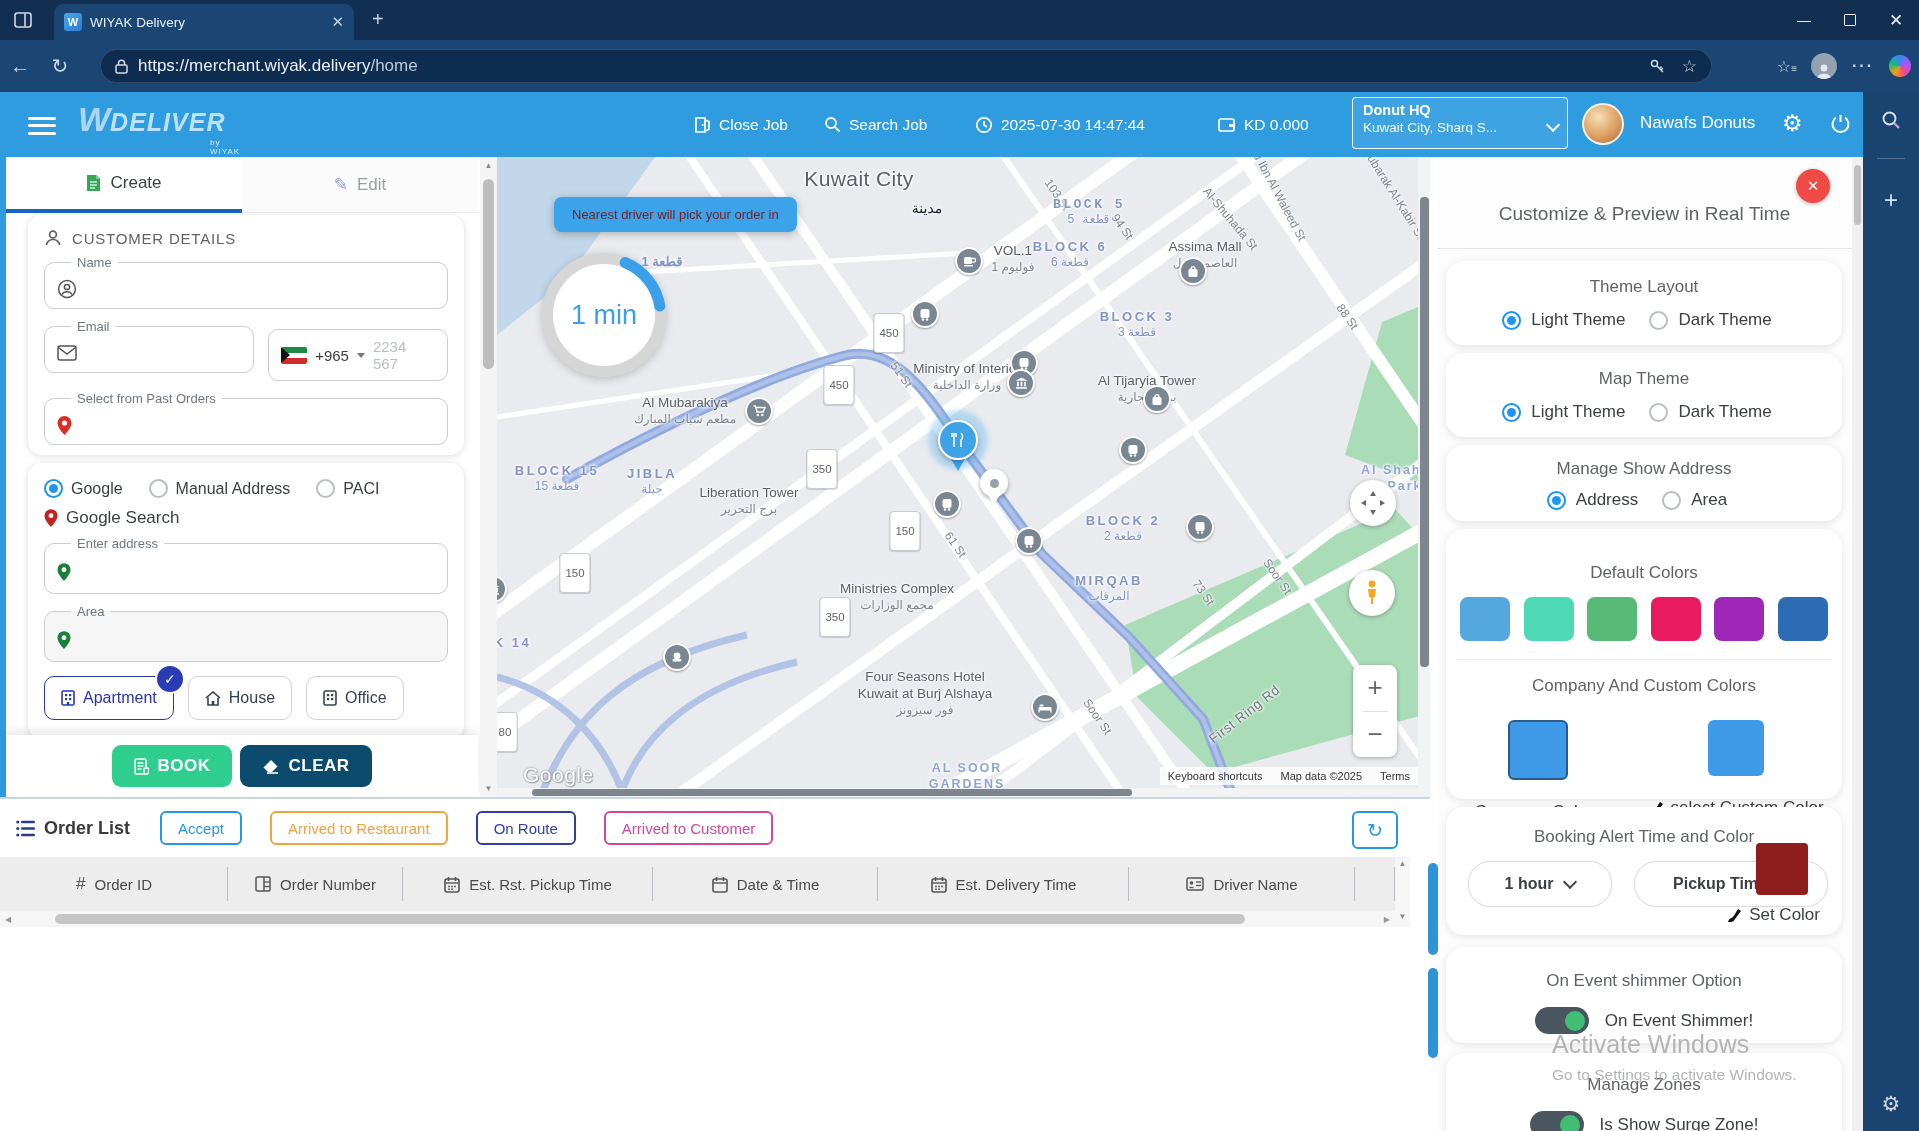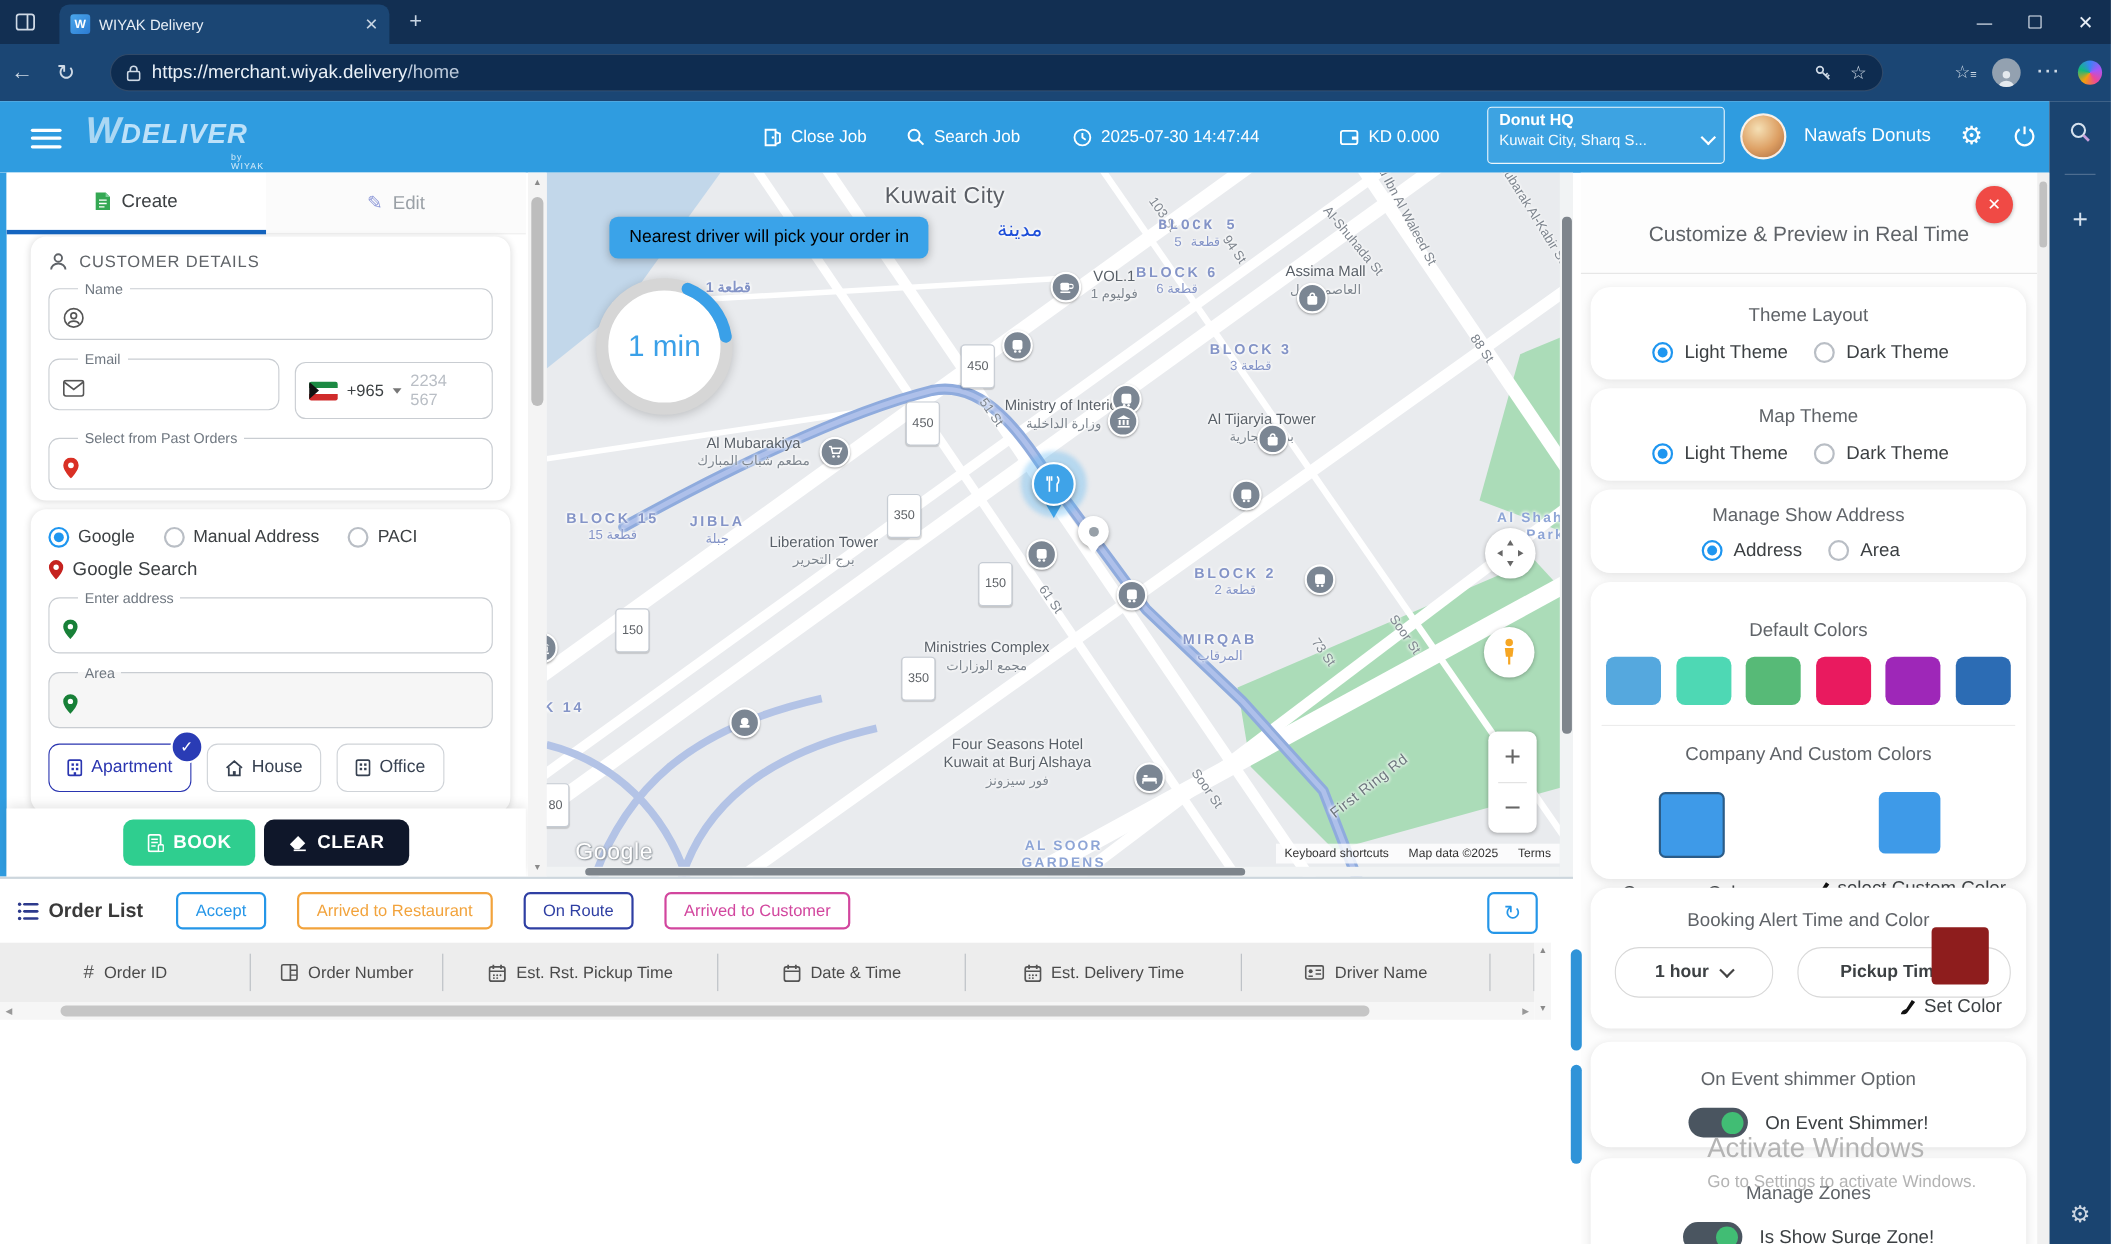--- a/index.html
+++ b/index.html
@@ -87,43 +87,43 @@
     font-size:16px;color:#374151;padding:0 16px;position:relative;background:#fff;}
   .tbtn.sel{border-color:#2a35b0;color:#2a35b0;}
   .badge{position:absolute;right:-12px;top:-13px;width:26px;height:26px;border-radius:50%;background:#2a3cb5;color:#fff;
     font-size:14px;display:flex;align-items:center;justify-content:center;border:2px solid #fff;}
   #blockfs{margin-top:14px;height:40px;border-bottom:none;border-radius:10px 10px 0 0;}
   #formfooter{position:absolute;left:0;top:578px;width:472px;height:62px;background:#fff;box-shadow:0 -3px 10px rgba(0,0,0,.10);
     display:flex;align-items:center;justify-content:center;gap:8px;}
   .bigbtn{height:42px;border-radius:9px;color:#fff;font-size:17px;font-weight:bold;letter-spacing:.5px;
     display:flex;align-items:center;justify-content:center;gap:8px;padding:0 22px;border:none;}
   #bookbtn{background:#2fce8f;}
-  #clearbtn{background:#0f172a;}
+  #clearbtn{background:#0c4a6e;}
   .vscroll{position:absolute;right:0;top:0;width:17px;height:640px;background:#f4f4f4;}
   .vscroll .thumb{position:absolute;left:3px;top:22px;width:11px;height:190px;background:#bdbdbd;border-radius:6px;}
   .sarrow{position:absolute;left:0;width:17px;text-align:center;font-size:8px;color:#8a8a8a;}
 
   
   #map{position:absolute;left:497px;top:157px;width:933px;height:640px;background:#e9ebee;overflow:hidden;}
   .mlabel{position:absolute;transform:translate(-50%,-50%);white-space:nowrap;text-align:center;
     text-shadow:0 0 3px #fff,0 0 3px #fff,0 0 4px #fff;line-height:1.25;}
   .mlabel.city{font-size:21px;color:#5b5f66;font-weight:500;letter-spacing:.4px;}
-  .mlabel.cityar{font-size:19px;color:#1d4ed8;}
+  .mlabel.cityar{font-size:14px;color:#0f172a;}
   .mlabel.st{font-size:12px;color:#7e858e;}
   .mlabel.stlg{font-size:13.5px;color:#6f777f;font-weight:500;letter-spacing:.5px;}
   .mlabel.blk{font-size:13px;color:#8494c7;font-weight:600;letter-spacing:2.5px;}
   .mlabel.blk .ar{font-size:12px;letter-spacing:0;font-weight:400;}
   .mlabel.poi{font-size:13.5px;color:#596068;font-weight:500;}
   .mlabel.poi .ar{font-size:12px;color:#7d858e;font-weight:400;}
   .mlabel.area{font-size:12.5px;color:#8ea5d6;font-weight:600;letter-spacing:2px;}
   .shield{position:absolute;transform:translate(-50%,-50%);background:#fff;border:1px solid #c6ccd4;border-radius:4px;
     padding:13px 5px;font-size:11.5px;color:#5f6368;box-shadow:0 1px 1px rgba(0,0,0,.15);}
   .poic{position:absolute;transform:translate(-50%,-50%);width:24px;height:24px;border-radius:50%;
     background:#7b8693;border:2px solid #fff;box-shadow:0 1px 2px rgba(0,0,0,.35);display:flex;align-items:center;justify-content:center;}
-  #tooltip{position:absolute;left:57px;top:40px;background:#3aa3e9;color:#000000;font-size:16px;border-radius:8px;
+  #tooltip{position:absolute;left:57px;top:40px;background:#3aa3e9;color:#7f1d1d;font-size:13px;border-radius:8px;
     padding:10px 18px;box-shadow:0 2px 8px rgba(0,0,0,.25);white-space:nowrap;}
   #eta{position:absolute;left:45px;top:96px;width:124px;height:124px;border-radius:50%;background:#fff;
     border:11px solid #d6d6d6;box-sizing:border-box;display:flex;align-items:center;justify-content:center;
     font-size:27px;color:#3aa0e8;box-shadow:0 2px 10px rgba(0,0,0,.2);}
   #etaarc{position:absolute;left:45px;top:96px;pointer-events:none;}
   #restpin{position:absolute;left:461px;top:283px;}
   .pinglow{position:absolute;left:-30px;top:-30px;width:60px;height:60px;border-radius:50%;background:rgba(90,180,240,.35);filter:blur(2px);}
   .pincirc{position:absolute;left:-20px;top:-20px;width:40px;height:40px;border-radius:50%;background:#3fa3e8;border:2.5px solid #fff;
     box-sizing:border-box;display:flex;align-items:center;justify-content:center;box-shadow:0 2px 5px rgba(0,0,0,.3);}
   .pintail{position:absolute;left:-8px;top:17px;width:0;height:0;border-left:8px solid transparent;border-right:8px solid transparent;border-top:14px solid #3fa3e8;}

